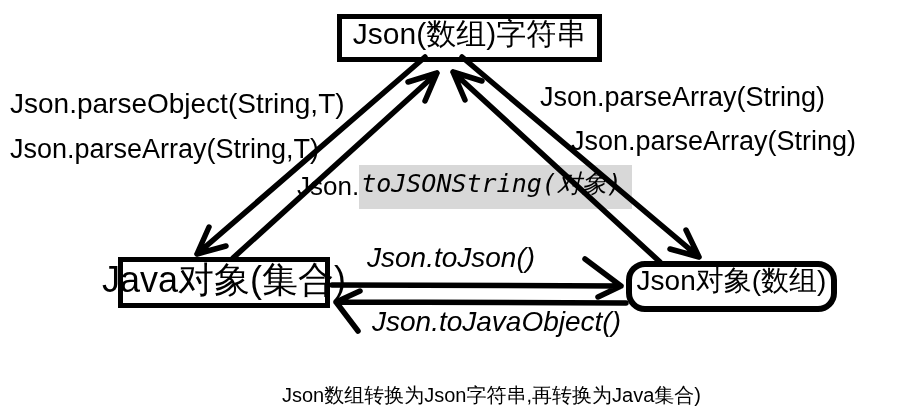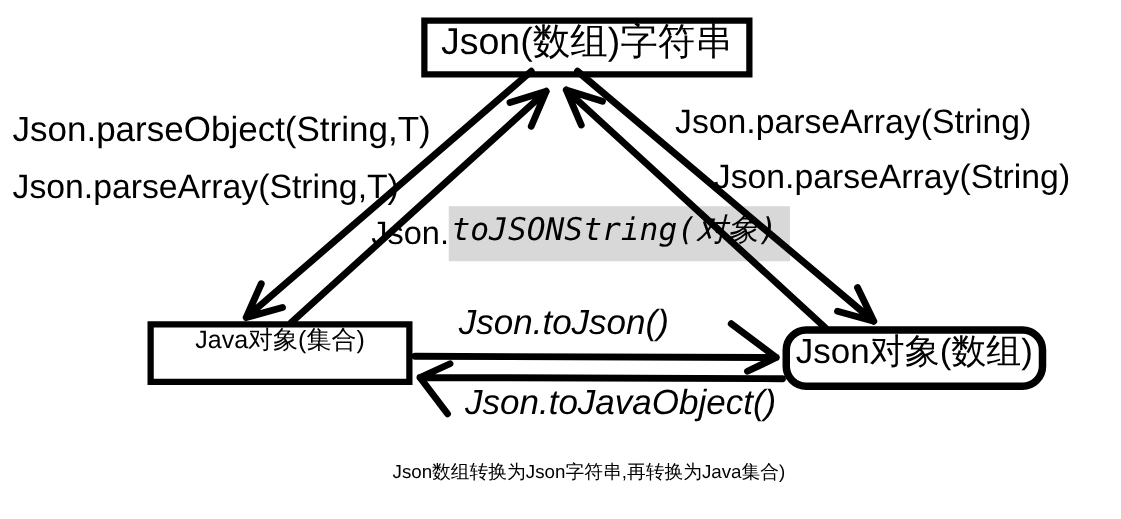--- a/index.html
+++ b/index.html
@@ -25,21 +25,21 @@
     border: 5px solid var(--stroke);
     background: var(--background);
     display: flex;
     align-items: flex-start;
     justify-content: center;
     white-space: nowrap;
     z-index: 1;
     line-height: 1;
   }
   #node-top   { left: 337px; top: 14px;  width: 265px; height: 48px; font-size: 30px; }
-  #node-left  { left: 118px; top: 257px; width: 212px; height: 51px; font-size: 20px; }
+  #node-left  { left: 118px; top: 257px; width: 212px; height: 51px; font-size: 36px; }
   #node-right { left: 626px; top: 261px; width: 211px; height: 51px; border-width: 6px; font-size: 28px; border-radius: 19px; }
 
   .lbl {
     position: absolute;
     white-space: nowrap;
     z-index: 2;
     line-height: 1.15;
   }
   #lbl-parse-left1  { left: 10px;  top: 88px;  font-size: 28px; }
   #lbl-parse-left2  { left: 10px;  top: 134px; font-size: 27px; }
@@ -54,21 +54,21 @@
     font-size: 25px;
     background: var(--highlight);
     padding: 5px 10px 10px 2px;
     margin-top: -2px;
   }
 
   #lbl-tojson        { left: 367px; top: 242px; font-size: 28px; font-style: italic; }
   #lbl-tojavaobject  { left: 372px; top: 306px; font-size: 28px; font-style: italic; }
 
   #note-line1 { left: 282px; top: 344px; font-size: 20px; }
-  #note-line2 { left: 282px; top: 369px; font-size: 15px; margin-left: 32px; }
+  #note-line2 { left: 282px; top: 384px; font-size: 20px; }
 
   svg.wires {
     position: absolute;
     inset: 0;
     z-index: 3;
     pointer-events: none;
     color: var(--stroke);
   }
   svg.wires path {
     fill: none;

